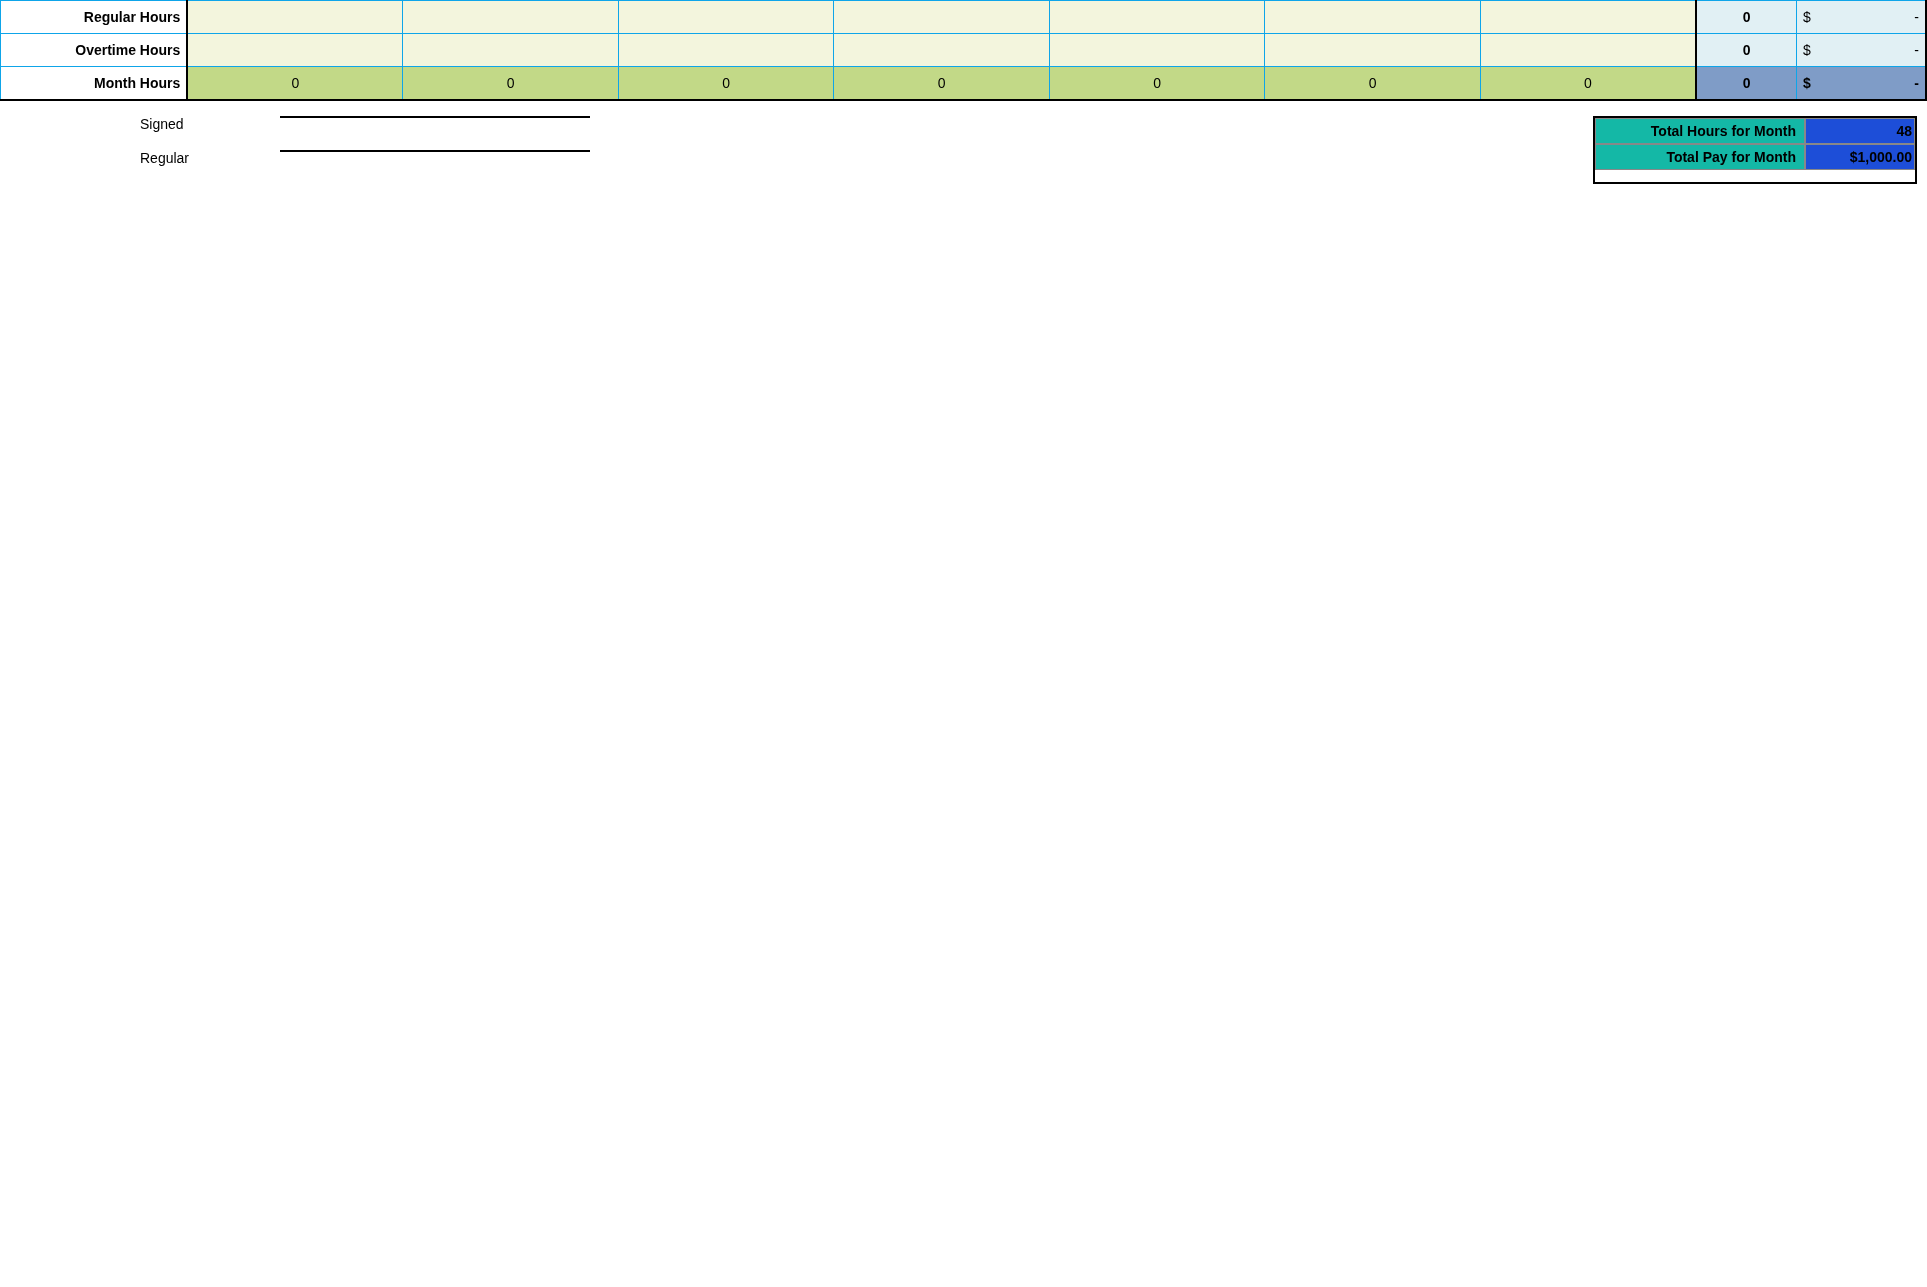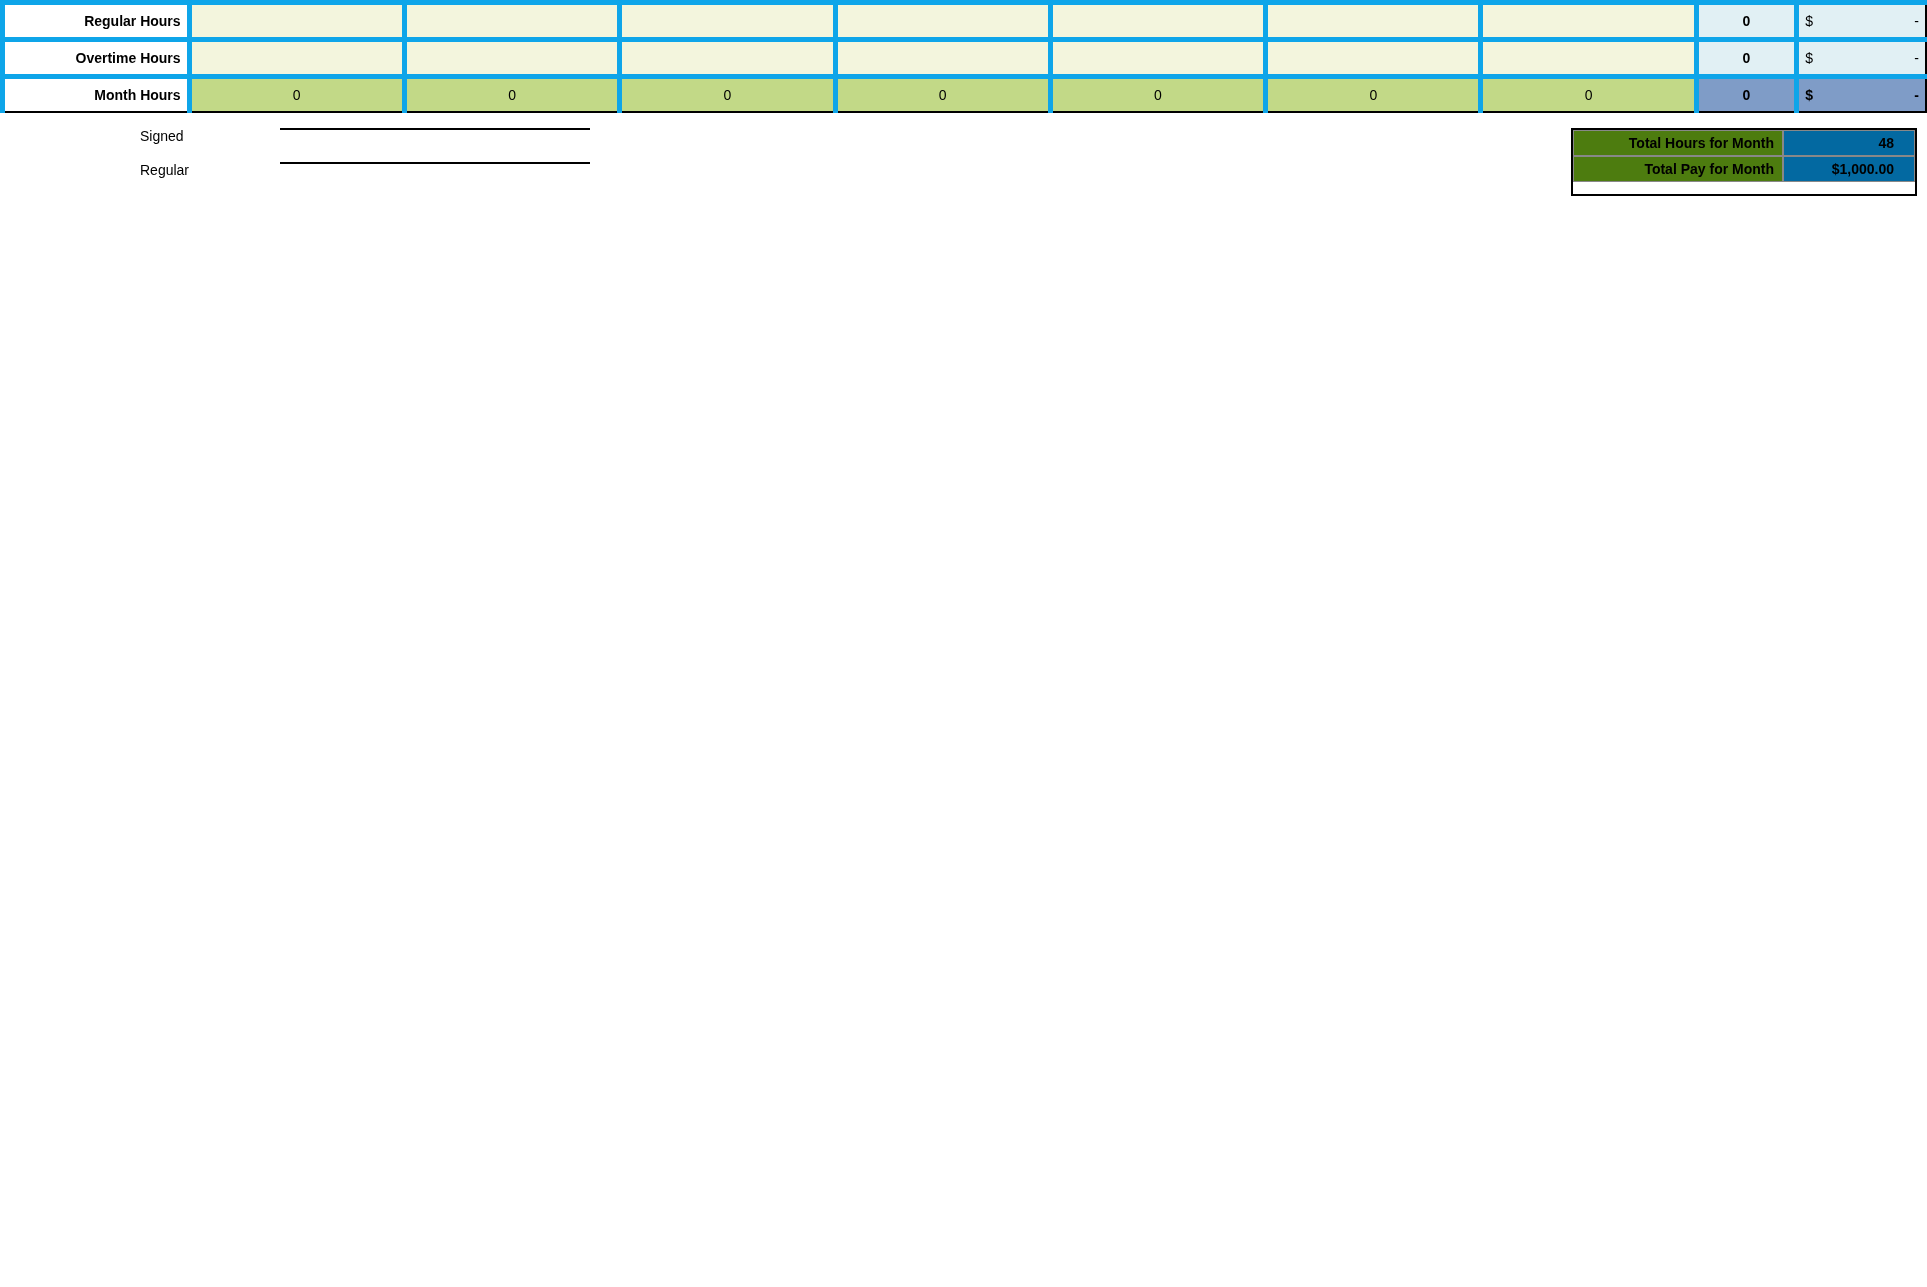--- a/index.html
+++ b/index.html
@@ -4,43 +4,43 @@
 <style>
   * { box-sizing: border-box; }
   body {
     margin: 0;
     font-family: Arial, sans-serif;
     font-size: 14px;
     background: #fff;
     color: #000;
   }
   table { border-collapse: collapse; width: 100%; table-layout: fixed; }
-  td { border: 5px solid #0ea5e9; height: 28px; padding: 8px 6px; vertical-align: middle; overflow:hidden;}
+  td { border: 1px solid #0ea5e9; height: 28px; padding: 8px 6px; vertical-align: middle; overflow:hidden;}
   .bl { border-left: 2px solid #000; }
   .br { border-right: 2px solid #000; }
   .bb { border-bottom: 2px solid #000; }
   
   .lbl { text-align: right; font-weight: bold; }
   .ctr { text-align: center; }
   .bold { font-weight: bold; }
   .cream { background: #f3f5dd; }
   .green-total { background: #c2d987; }
   .weekly-col { background: #e1f0f4; }
   .blue-cell { background: #7f9cc7; }
   
   .sig { display:flex; justify-content:space-between; padding: 15px 10px 0 140px;}
   .sig-left { width: 450px;}
   .sig-row { display:flex; align-items:flex-start; margin-bottom:18px;}
   .sig-lbl { width:140px;}
   .sig-line { flex:1; border-bottom:2px solid #000; min-width:250px;}
   .sum-box { border:2px solid #000;}
   .sum-row { display:flex;}
   .sum-row > div { border:1px solid #888; }
-  .sum-lbl { width:210px; text-align:right; font-weight:bold; padding:4px 8px; background:#4d7c0f;}
-  .sum-val { width:132px; text-align:right; font-weight:bold; padding:4px 20px; background:#0369a1;}
+  .sum-lbl { width:210px; text-align:right; font-weight:bold; padding:4px 8px; background:#14b8a6;}
+  .sum-val { width:110px; text-align:right; font-weight:bold; padding:4px 2px; background:#1d4ed8;}
   .money { display:flex; justify-content:space-between;}
 </style>
 </head>
 <body>
 
 <table>
   <colgroup>
     <col style="width:130px">
       <col style="width:150px">
       <col style="width:150px">

